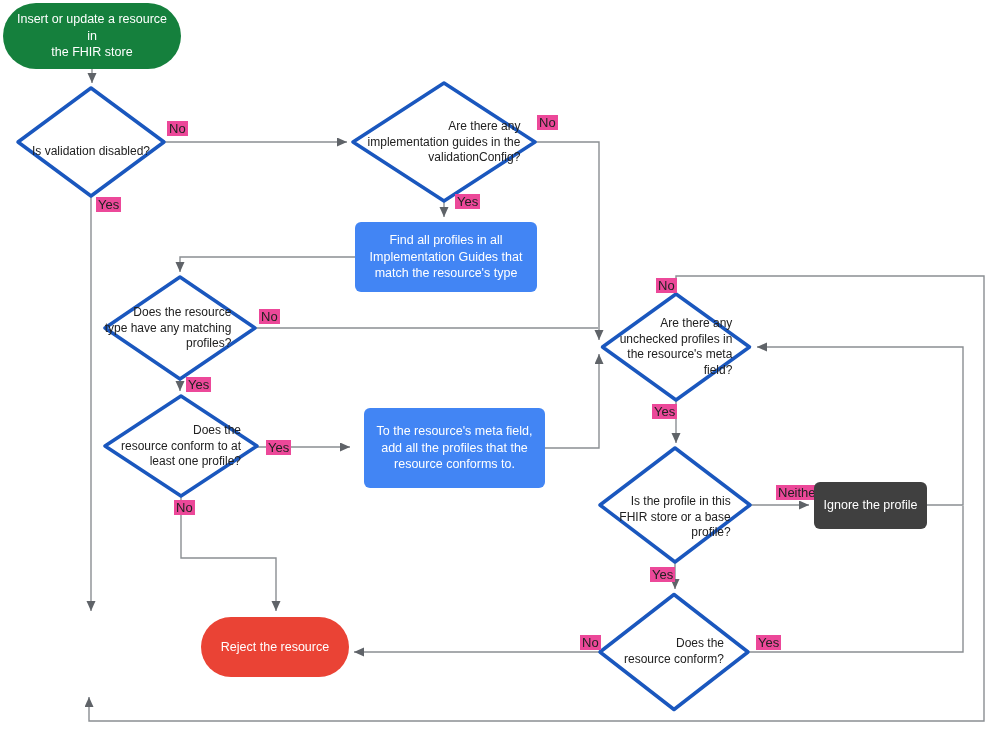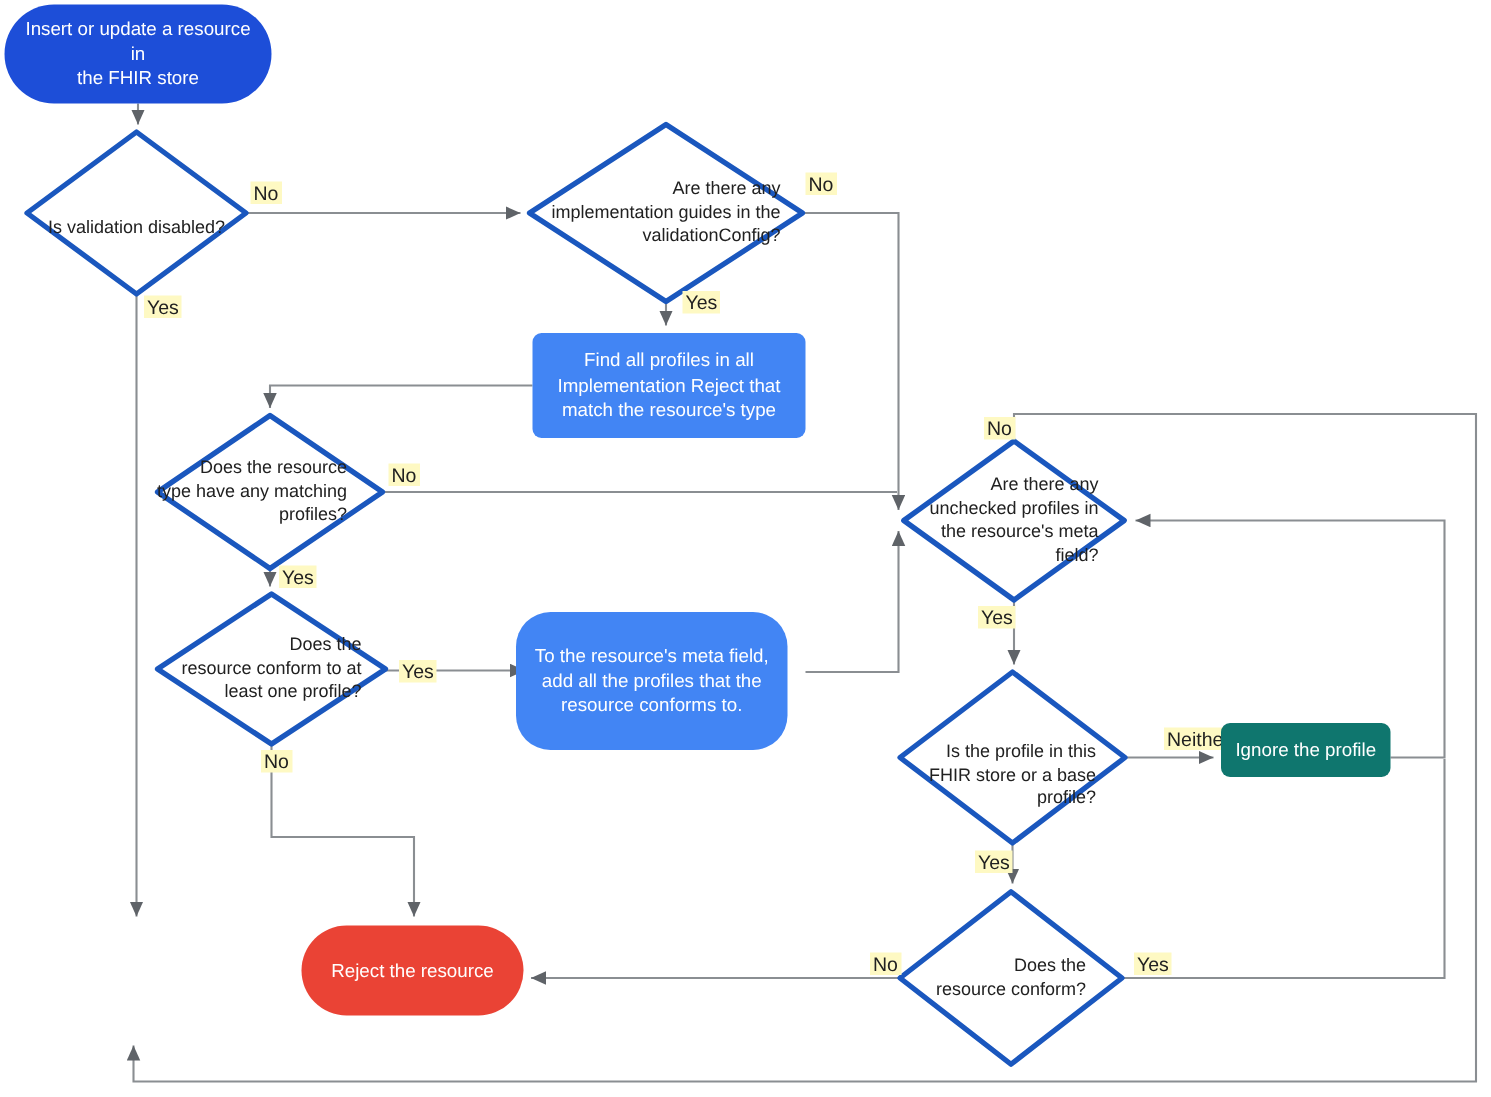--- a/index.html
+++ b/index.html
@@ -17,21 +17,21 @@
     box-sizing:border-box;padding:4px 8px;
   }
   .node.rect{border-radius:6px;}
   .diamond-label{
     position:absolute;transform:translate(-50%,-50%);
     text-align:right;font-size:12px;line-height:1.3;white-space:pre-line;
     color:var(--text-dark,#212121);
   }
   .edge-label{
     position:absolute;font-size:13px;line-height:15px;
-    color:var(--text-dark,#212121);background:#fef9c3;padding:0 2px;
+    color:var(--text-dark,#212121);background:#ec4899;padding:0 2px;
   }
 </style>
 </head>
 <body>
 
 <div id="diagram">
   <svg id="edges" viewBox="0 0 994 731">
     <defs>
       <marker id="arrowhead" markerUnits="userSpaceOnUse" markerWidth="11" markerHeight="10" refX="10" refY="4.5" orient="auto">
         <path d="M0,0 L10,4.5 L0,9 Z" fill="#5F6368"></path>
@@ -74,42 +74,42 @@
     <span class="edge-label" style="left: 259px; top: 309px;">No</span>
     <span class="edge-label" style="left: 186px; top: 377px;">Yes</span>
     <span class="edge-label" style="left: 266px; top: 440px;">Yes</span>
     <span class="edge-label" style="left: 174px; top: 500px;">No</span>
     <span class="edge-label" style="left: 656px; top: 278px;">No</span>
     <span class="edge-label" style="left: 652px; top: 404px;">Yes</span>
     <span class="edge-label" style="left: 758px; top: 485px; margin-left: 18px;">Neither</span>
     <span class="edge-label" style="left: 650px; top: 567px;">Yes</span>
     <span class="edge-label" style="left: 756px; top: 635px;">Yes</span>
     <span class="edge-label" style="left: 580px; top: 635px;">No</span>
-    <div class="node stadium" style="left: 3px; top: 3px; width: 178px; height: 66px; background: #1d4ed8; color: rgb(255, 255, 255); border-radius: 33px;"><span>Insert or update a resource in
+    <div class="node stadium" style="left: 3px; top: 3px; width: 178px; height: 66px; background: #15803d; color: rgb(255, 255, 255); border-radius: 33px;"><span>Insert or update a resource in
 the FHIR store</span></div>
     <div class="diamond-label" style="left: 91px; top: 152px;">Is validation disabled?</div>
     <div class="diamond-label" style="left: 444px; top: 142px;">Are there any
 implementation guides in the
 validationConfig?</div>
     <div class="node rect" style="left: 355px; top: 222px; width: 182px; height: 70px; background: rgb(66, 133, 244); color: rgb(255, 255, 255);"><span>Find all profiles in all
-Implementation Reject that
+Implementation Guides that
 match the resource's type</span></div>
     <div class="diamond-label" style="left: 168px; top: 328px;">Does the resource
 type have any matching
 profiles?</div>
     <div class="diamond-label" style="left: 181px; top: 446px;">Does the
 resource conform to at
 least one profile?</div>
-    <div class="node rect" style="left: 344px; top: 408px; width: 181px; height: 92px; background: rgb(66, 133, 244); color: rgb(255, 255, 255); border-radius: 23px;"><span>To the resource's meta field,
+    <div class="node rect" style="left: 364px; top: 408px; width: 181px; height: 80px; background: rgb(66, 133, 244); color: rgb(255, 255, 255);"><span>To the resource's meta field,
 add all the profiles that the
 resource conforms to.</span></div>
     <div class="diamond-label" style="left: 676px; top: 347px;">Are there any
 unchecked profiles in
 the resource's meta
 field?</div>
     <div class="diamond-label" style="left: 675px; top: 505px; margin-top: 12px;">Is the profile in this
 FHIR store or a base
 profile?</div>
-    <div class="node rect" style="left: 814px; top: 482px; width: 113px; height: 36px; background: #0f766e; color: rgb(255, 255, 255);"><span>Ignore the profile</span></div>
+    <div class="node rect" style="left: 814px; top: 482px; width: 113px; height: 47px; background: #404040; color: rgb(255, 255, 255);"><span>Ignore the profile</span></div>
     <div class="diamond-label" style="left: 674px; top: 652px;">Does the
 resource conform?</div>
     <div class="node stadium" style="left: 201px; top: 617px; width: 148px; height: 60px; background: rgb(234, 67, 53); color: rgb(255, 255, 255); border-radius: 37.5px;"><span>Reject the resource</span></div>
   </div>
 
 </body></html>

